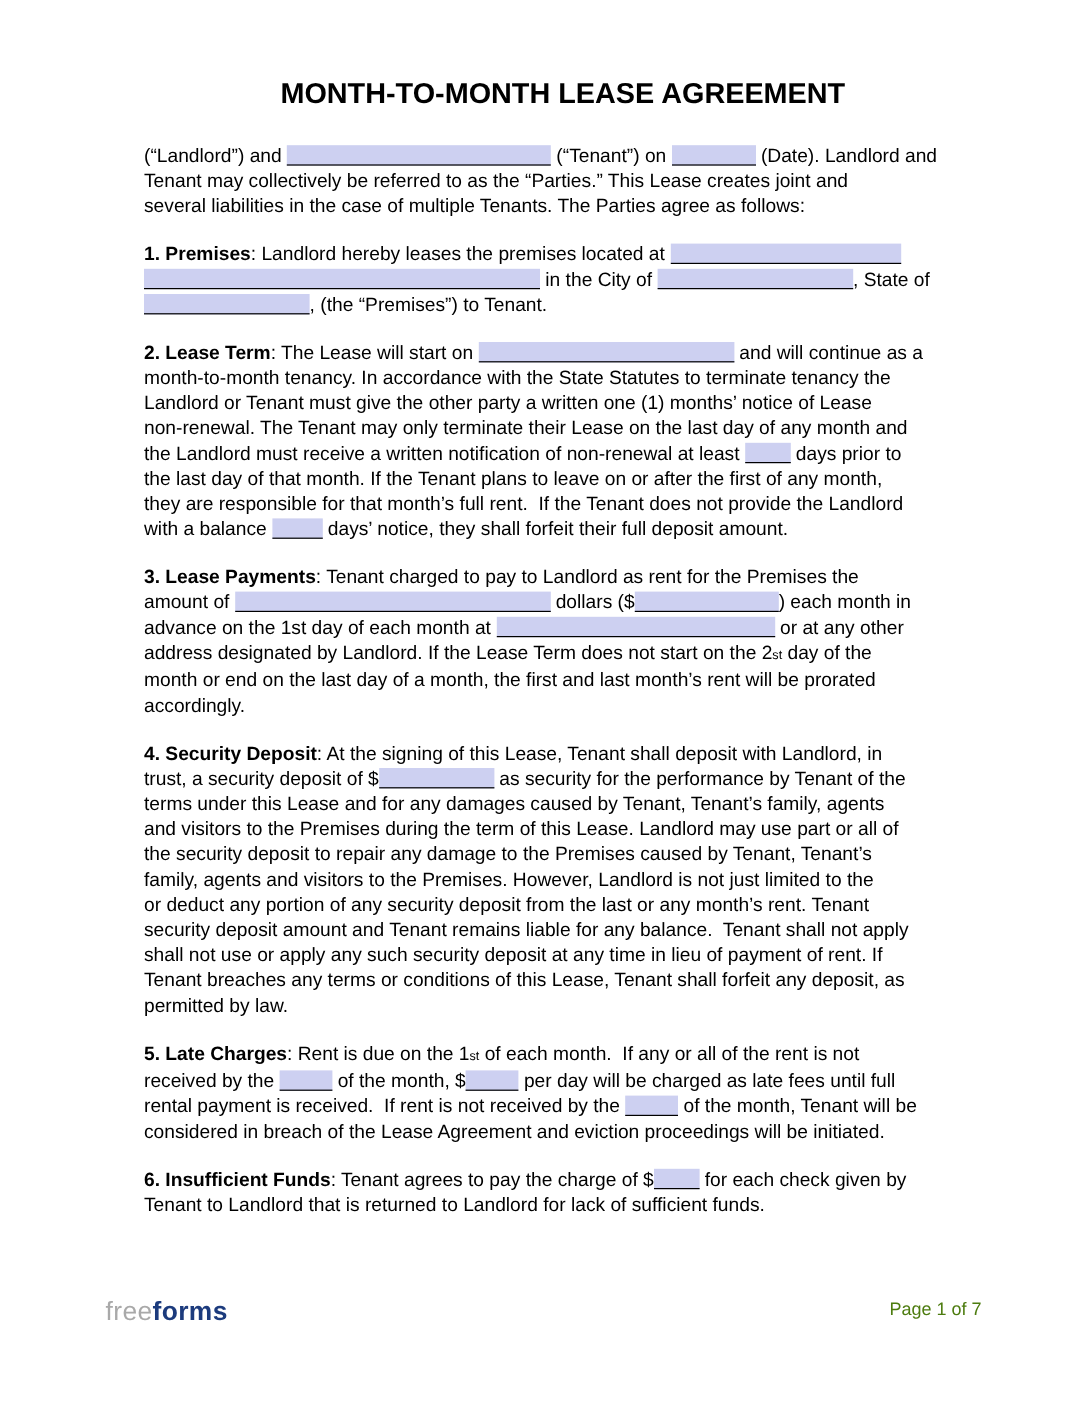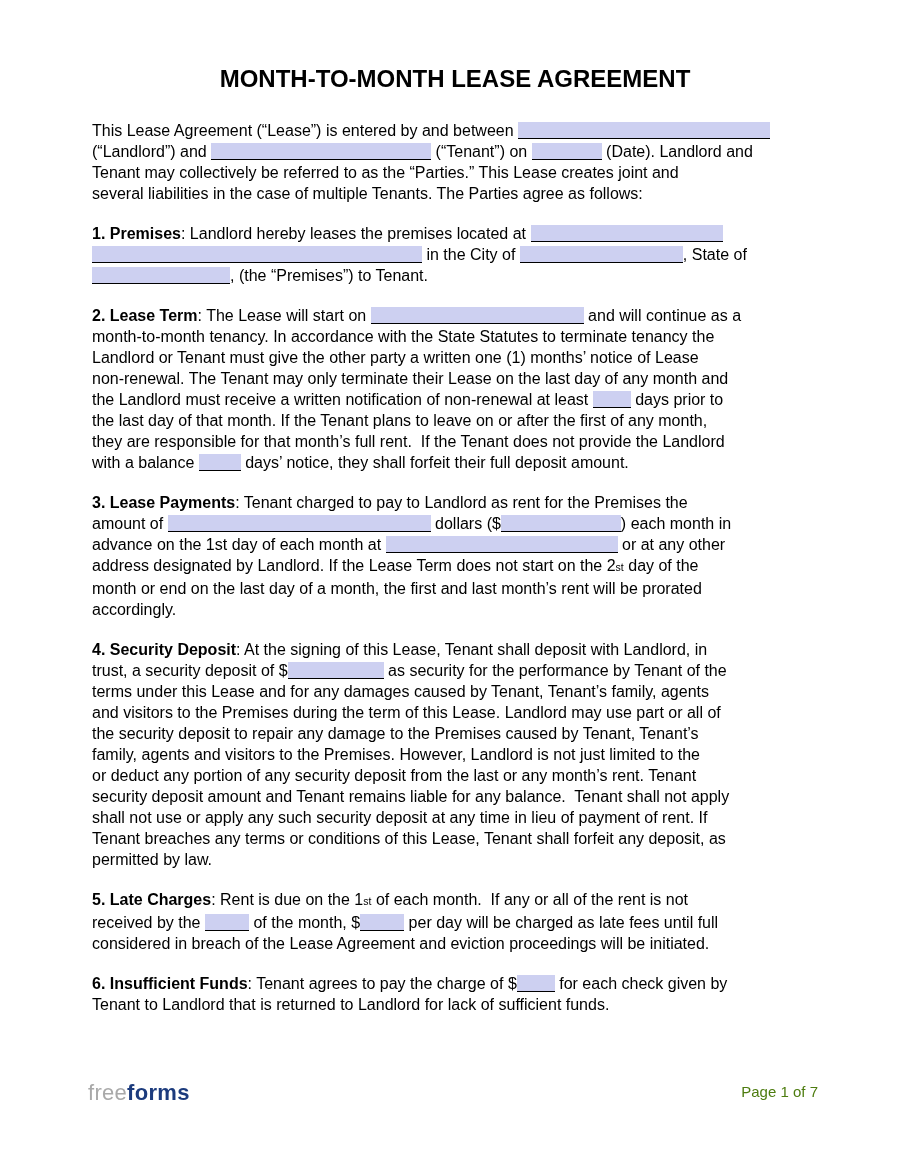--- a/index.html
+++ b/index.html
@@ -2,21 +2,21 @@
 <html style="--hl: #cdd0f1; --ul: #000000; --lg: #a9a9a9; --lb: #1c3b7d;"><head>
 <meta charset="utf-8">
 <style>
   :root { --hl:#cdd0f1; --ul:#000000; --lg:#a9a9a9; --lb:#1c3b7d; }
   html,body { margin:0; padding:0; }
   body {
     width:906px; height:1172px; background:#ffffff; overflow:hidden;
     font-family:"Liberation Sans","DejaVu Sans",sans-serif; color:#000;
     position:relative;
   }
-  .page { position:absolute; inset:0; padding:66px 88px 0 92px; box-sizing:border-box; }
+  .page { position:absolute; inset:0; padding:66px 88px 0 120px; box-sizing:border-box; }
   .title {
     font-size:24px; line-height:26px; font-weight:bold; text-align:center;
     margin:0 0 28px 0;
   }
   .para { margin:0 0 19px 0; }
   .line { font-size:16px; line-height:21px; white-space:pre; }
   .bold { font-weight:bold; }
   .small { font-size:10.5px; }
   .blank {
     display:inline-block; height:16px; vertical-align:-3px;
@@ -32,21 +32,20 @@
   .pagenum { font-size:15px; color:#4d7c0f; padding-bottom:3px; }
 </style>
 </head>
 <body>
 
 <div class="page">
   <h1 class="title">MONTH-TO-MONTH LEASE AGREEMENT</h1>
 
   <div>
       <div class="para">
-        <div class="line"><span>This Lease Agreement (“Lease”) is entered by and between </span><span class="blank" style="width: 252px;"></span></div>
         <div class="line"><span>(“Landlord”) and </span><span class="blank" style="width: 220px;"></span><span> (“Tenant”) on </span><span class="blank" style="width: 70px;"></span><span> (Date). Landlord and</span></div>
         <div class="line"><span>Tenant may collectively be referred to as the “Parties.” This Lease creates joint and</span></div>
         <div class="line"><span>several liabilities in the case of multiple Tenants. The Parties agree as follows:</span></div>
       </div>
       <div class="para">
         <div class="line"><span class="bold">1. Premises</span><span>: Landlord hereby leases the premises located at </span><span class="blank" style="width: 192px;"></span></div>
         <div class="line"><span class="blank" style="width: 330px;"></span><span> in the City of </span><span class="blank" style="width: 163px;"></span><span>, State of</span></div>
         <div class="line"><span class="blank" style="width: 138px;"></span><span>, (the “Premises”) to Tenant.</span></div>
       </div>
       <div class="para">
@@ -76,20 +75,21 @@
         <div class="line"><span>family, agents and visitors to the Premises. However, Landlord is not just limited to the</span></div>
         <div class="line"><span>or deduct any portion of any security deposit from the last or any month’s rent. Tenant</span></div>
         <div class="line"><span>security deposit amount and Tenant remains liable for any balance.&nbsp; Tenant shall not apply</span></div>
         <div class="line"><span>shall not use or apply any such security deposit at any time in lieu of payment of rent. If</span></div>
         <div class="line"><span>Tenant breaches any terms or conditions of this Lease, Tenant shall forfeit any deposit, as</span></div>
         <div class="line"><span>permitted by law.</span></div>
       </div>
       <div class="para">
         <div class="line"><span class="bold">5. Late Charges</span><span>: Rent is due on the 1</span><span class="small">st</span><span> of each month.&nbsp; If any or all of the rent is not</span></div>
         <div class="line"><span>received by the </span><span class="blank" style="width: 44px;"></span><span> of the month, $</span><span class="blank" style="width: 44px;"></span><span> per day will be charged as late fees until full</span></div>
+        <div class="line"><span>rental payment is received.&nbsp; If rent is not received by the </span><span class="blank" style="width: 44px;"></span><span> of the month, Tenant will be</span></div>
         <div class="line"><span>considered in breach of the Lease Agreement and eviction proceedings will be initiated.</span></div>
       </div>
       <div class="para">
         <div class="line"><span class="bold">6. Insufficient Funds</span><span>: Tenant agrees to pay the charge of $</span><span class="blank" style="width: 38px;"></span><span> for each check given by</span></div>
         <div class="line"><span>Tenant to Landlord that is returned to Landlord for lack of sufficient funds.</span></div>
       </div>
     </div>
 
   <div class="footer">
     <div class="logo"><span class="free">free</span><span class="forms">forms</span></div>

